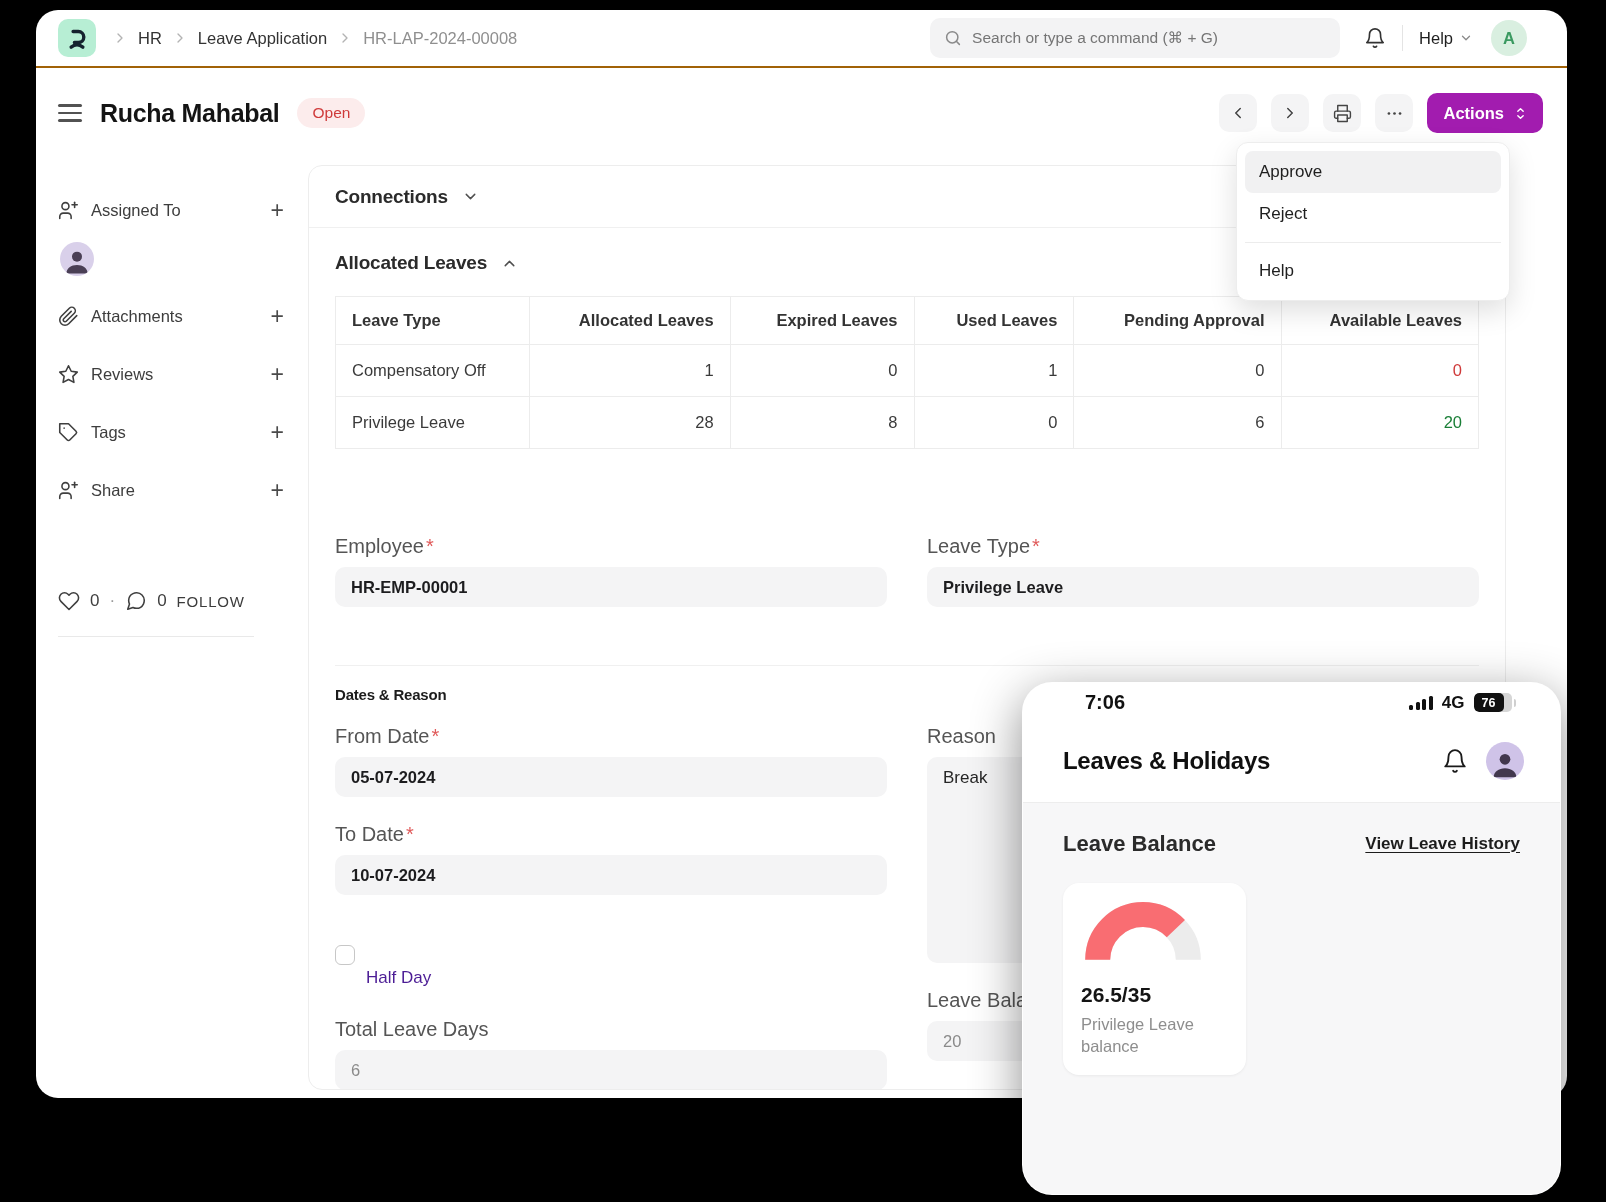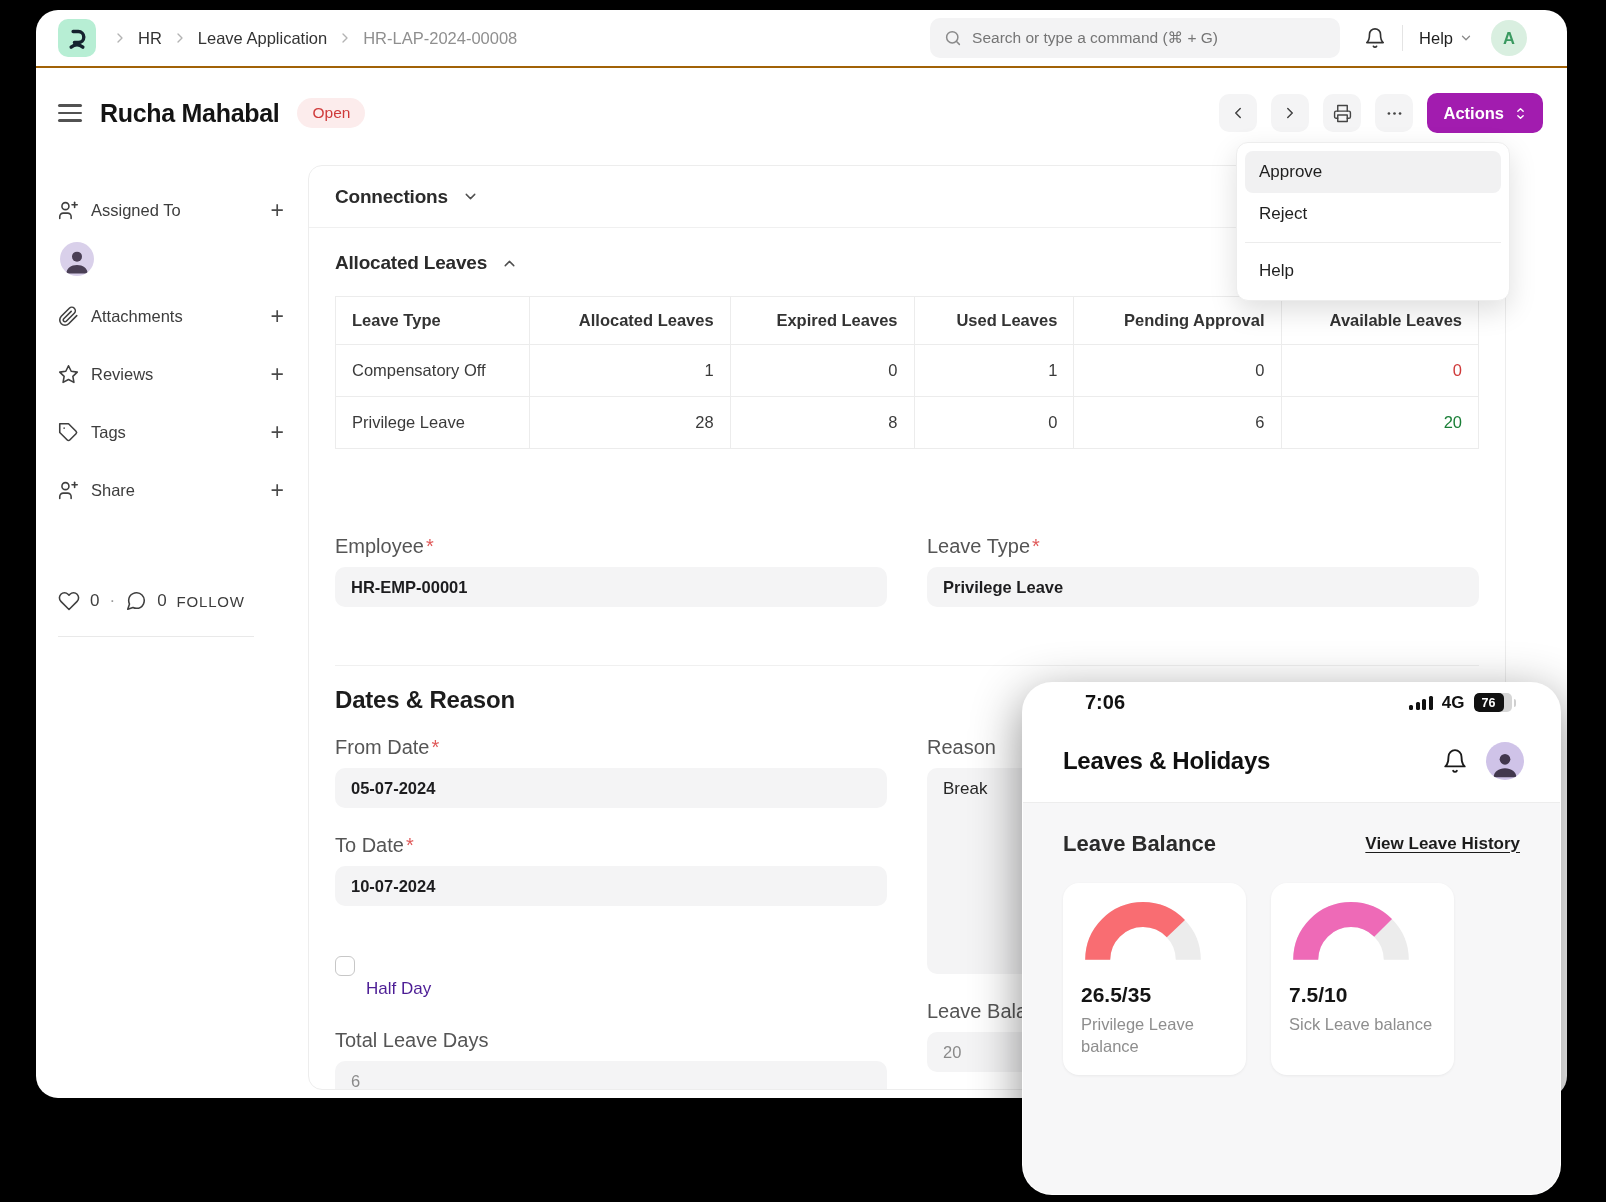--- a/index.html
+++ b/index.html
@@ -90,21 +90,21 @@
   .mt-form { margin-top:86px; }
   .field { margin-bottom:26px; }
   .f-label { font-size:20px; color:#555; margin-bottom:9px; }
   .req { color:#e05a5a; margin-left:2px; }
   .f-input { height:40px; background:#f4f4f5; border-radius:10px; display:flex; align-items:center;
              padding:0 16px; font-size:16.5px; color:#1d1d1f; font-weight:600; cursor:text; }
   .f-input.muted { color:#8a8a8a; font-weight:400; }
   .f-textarea { height:206px; background:#f4f4f5; border-radius:10px; padding:11px 16px;
                 font-size:17px; color:#262626; cursor:text; }
   .card-hr { border-top:1px solid #f0f0f0; margin:32px 26px 20px; }
-  .dates-title { font-size:24px; font-weight:700; color:#1c1c1c; padding:0 26px; margin-bottom:22px;
+  .dates-title { font-size:15px; font-weight:700; color:#1c1c1c; padding:0 26px; margin-bottom:22px;
                  letter-spacing:-.2px; }
   .check-row { display:flex; align-items:center; gap:11px; margin:2px 0 30px; cursor:pointer; }
   .checkbox { width:20px; height:20px; border:1.5px solid #c7c7c7; border-radius:6px; background:#fff; }
   .check-lbl { font-size:17px; color:#4c1d95;margin-top:47px; }
 
   
   .phone { position:absolute; left:1022px; top:682px; width:539px; height:513px; background:#fff;
            border-radius:30px; overflow:hidden; z-index:60;
            box-shadow:0 14px 50px rgba(0,0,0,.45); border:1px solid rgba(255,255,255,.35);
            display:flex; flex-direction:column; }
@@ -475,25 +475,17 @@
       </div>
       <div class="gauge-cards">
         <div class="g-card">
           <svg class="gauge" viewBox="0 0 104 62">
             <path class="track" d="M14 51 A38 38 0 0 1 90 51"></path>
             <path class="fill" d="M14 51 A38 38 0 0 1 90 51" stroke-dasharray="90.4 121.4" style="stroke: rgb(249, 109, 114);"></path>
           </svg>
           <div class="g-value">26.5/35</div>
           <div class="g-label">Privilege Leave balance</div>
         </div>
-        <div class="g-card">
-          <svg class="gauge" viewBox="0 0 104 62">
-            <path class="track" d="M14 51 A38 38 0 0 1 90 51"></path>
-            <path class="fill" d="M14 51 A38 38 0 0 1 90 51" stroke-dasharray="89.5 121.4" style="stroke: rgb(238, 106, 183);"></path>
-          </svg>
-          <div class="g-value">7.5/10</div>
-          <div class="g-label">Sick Leave balance</div>
-        </div>
       </div>
     </div>
   </div>
 
 </div>
 
 </body></html>

